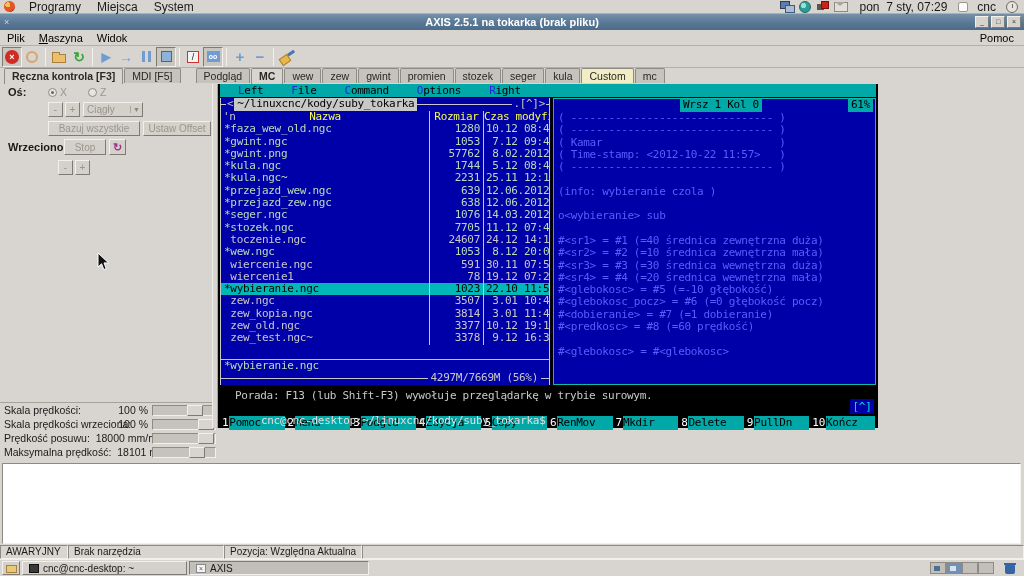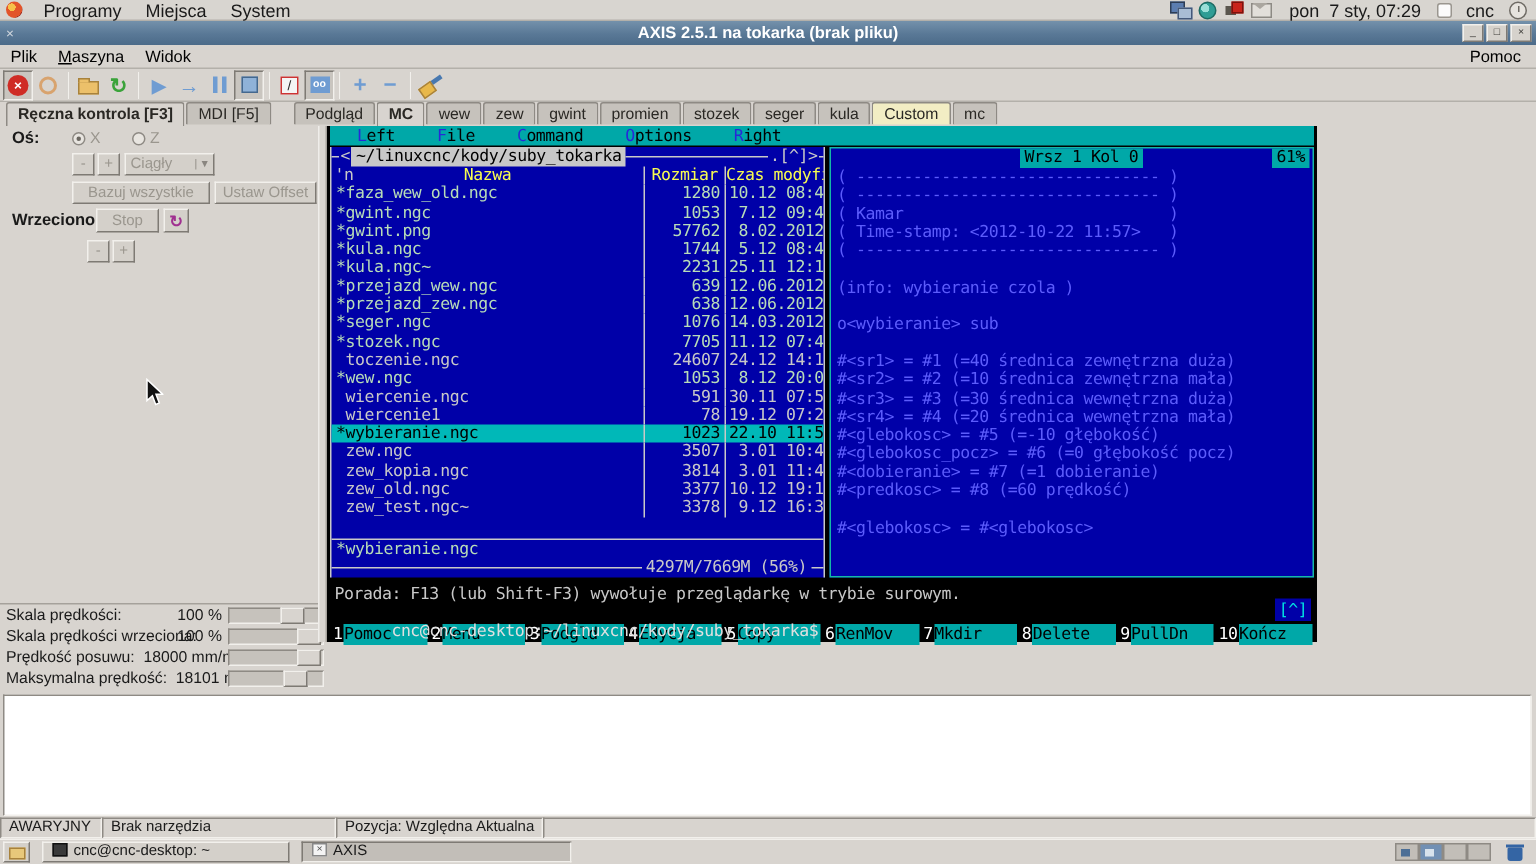--- a/index.html
+++ b/index.html
@@ -126,37 +126,37 @@
   .sortmark { position:absolute; left:2px; color:#c8c8c8; }
   .frow.exec { color:#b8dcb8; }
   .frow.selected { background:#00b8b8; color:#000 !important; }
   .fspacer { flex:1; }
   .msep { height:1px; background:#c8c8c8; flex:none; }
   .ministatus { height:12.3px; color:#b8dcb8; padding-left:3px; white-space:pre; flex:none; }
   .vstatus { display:flex; height:13px; line-height:12.5px; }
   .vs-left { margin-left:126px; background:#00a8a8; color:#000; padding:0 3px; white-space:pre; }
   .vs-right { margin-left:auto; margin-right:2px; background:#00a8a8; color:#000; padding:0 3px; white-space:pre; }
   .vline { height:12.3px; color:#5c5cfc; white-space:pre; padding-left:4px; overflow:hidden; }
-  .hintline { height:12.3px; color:#c8c8c8; white-space:pre; padding-left:3px; margin-top:5px; }
+  .hintline { height:12.3px; color:#c8c8c8; white-space:pre; padding-left:3px; margin-top:5px;margin-left:12px; }
   .promptline { position:relative; height:12.3px; color:#e0e0e0; white-space:pre; padding-left:3px; }
   .scrollmark { position:absolute; right:2px; top:-3px; width:24px; height:15px; background:#0000a8; color:#00e0e0; text-align:center; line-height:15px; }
   .fkeys { display:flex; gap:2px; height:14px; margin-top:1px; padding:0 1px; }
   .fkey { flex:1; display:flex; }
   .fnum { color:#fff; padding:0 1px; white-space:pre; line-height:14px; }
   .flabel { flex:1; background:#00a8a8; color:#000; line-height:14px; white-space:pre; }
 
   
   .whitebox { position:absolute; top:463px; left:2px; width:1019px; height:81px; background:#fff;
     border:1px solid; border-color:#8e8a84 #f2f0ec #f2f0ec #8e8a84; }
   .statusbar { position:absolute; top:545px; left:0; width:1024px; height:14px; background:#d8d4cf; display:flex; font-size:10px; }
   .sbcell { border:1px solid; border-color:#8e8a84 #f2f0ec #f2f0ec #8e8a84; padding:0 5px; line-height:12px; color:#1a1a1a; white-space:nowrap; }
   .sb0 { min-width:68px; } .sb1 { min-width:156px; } .sb2 { min-width:118px; } .sbfill { flex:1; }
   .taskbar { position:absolute; top:559px; left:0; width:1024px; height:17px; background:#d8d4cf; border-top:1px solid #f2f0ec;
     display:flex; align-items:center; font-size:10px; }
-  .tkbtn { height:14px; display:flex; align-items:flex-start; gap:4px; padding:0 6px; margin-left:8px;
+  .tkbtn { height:14px; display:flex; align-items:center; gap:4px; padding:0 6px; margin-left:2px;
     background:#d4d0ca; border:1px solid; border-color:#f2f0ec #7e7a74 #7e7a74 #f2f0ec; color:#1a1a1a; white-space:nowrap; }
   .tkbtn.activewin { border-color:#7e7a74 #f2f0ec #f2f0ec #7e7a74; background:#c2beb8; width:180px; }
   .tkbtn.termwin { width:165px; }
   .showdesk { width:18px; height:14px; margin-left:2px; background:#d4d0ca; border:1px solid; border-color:#f2f0ec #7e7a74 #7e7a74 #f2f0ec; position:relative; }
   .showdesk::after { content:""; position:absolute; left:3px; top:3px; width:9px; height:6px; background:#e8c87a; border:1px solid #a8823c; }
   .term-ico { width:10px; height:9px; background:#3a3a3a; border:1px solid #111; flex:none; }
   .axis-ico { width:10px; height:9px; background:#f4f4f4; border:1px solid #888; color:#555; font-size:7px; line-height:8px; text-align:center; flex:none; }
   .tk-spacer { flex:1; }
   .wswitch { display:flex; margin-right:10px; }
   .wcell { width:16px; height:12px; background:#c2beb8; border:1px solid #8e8a84; position:relative; }

